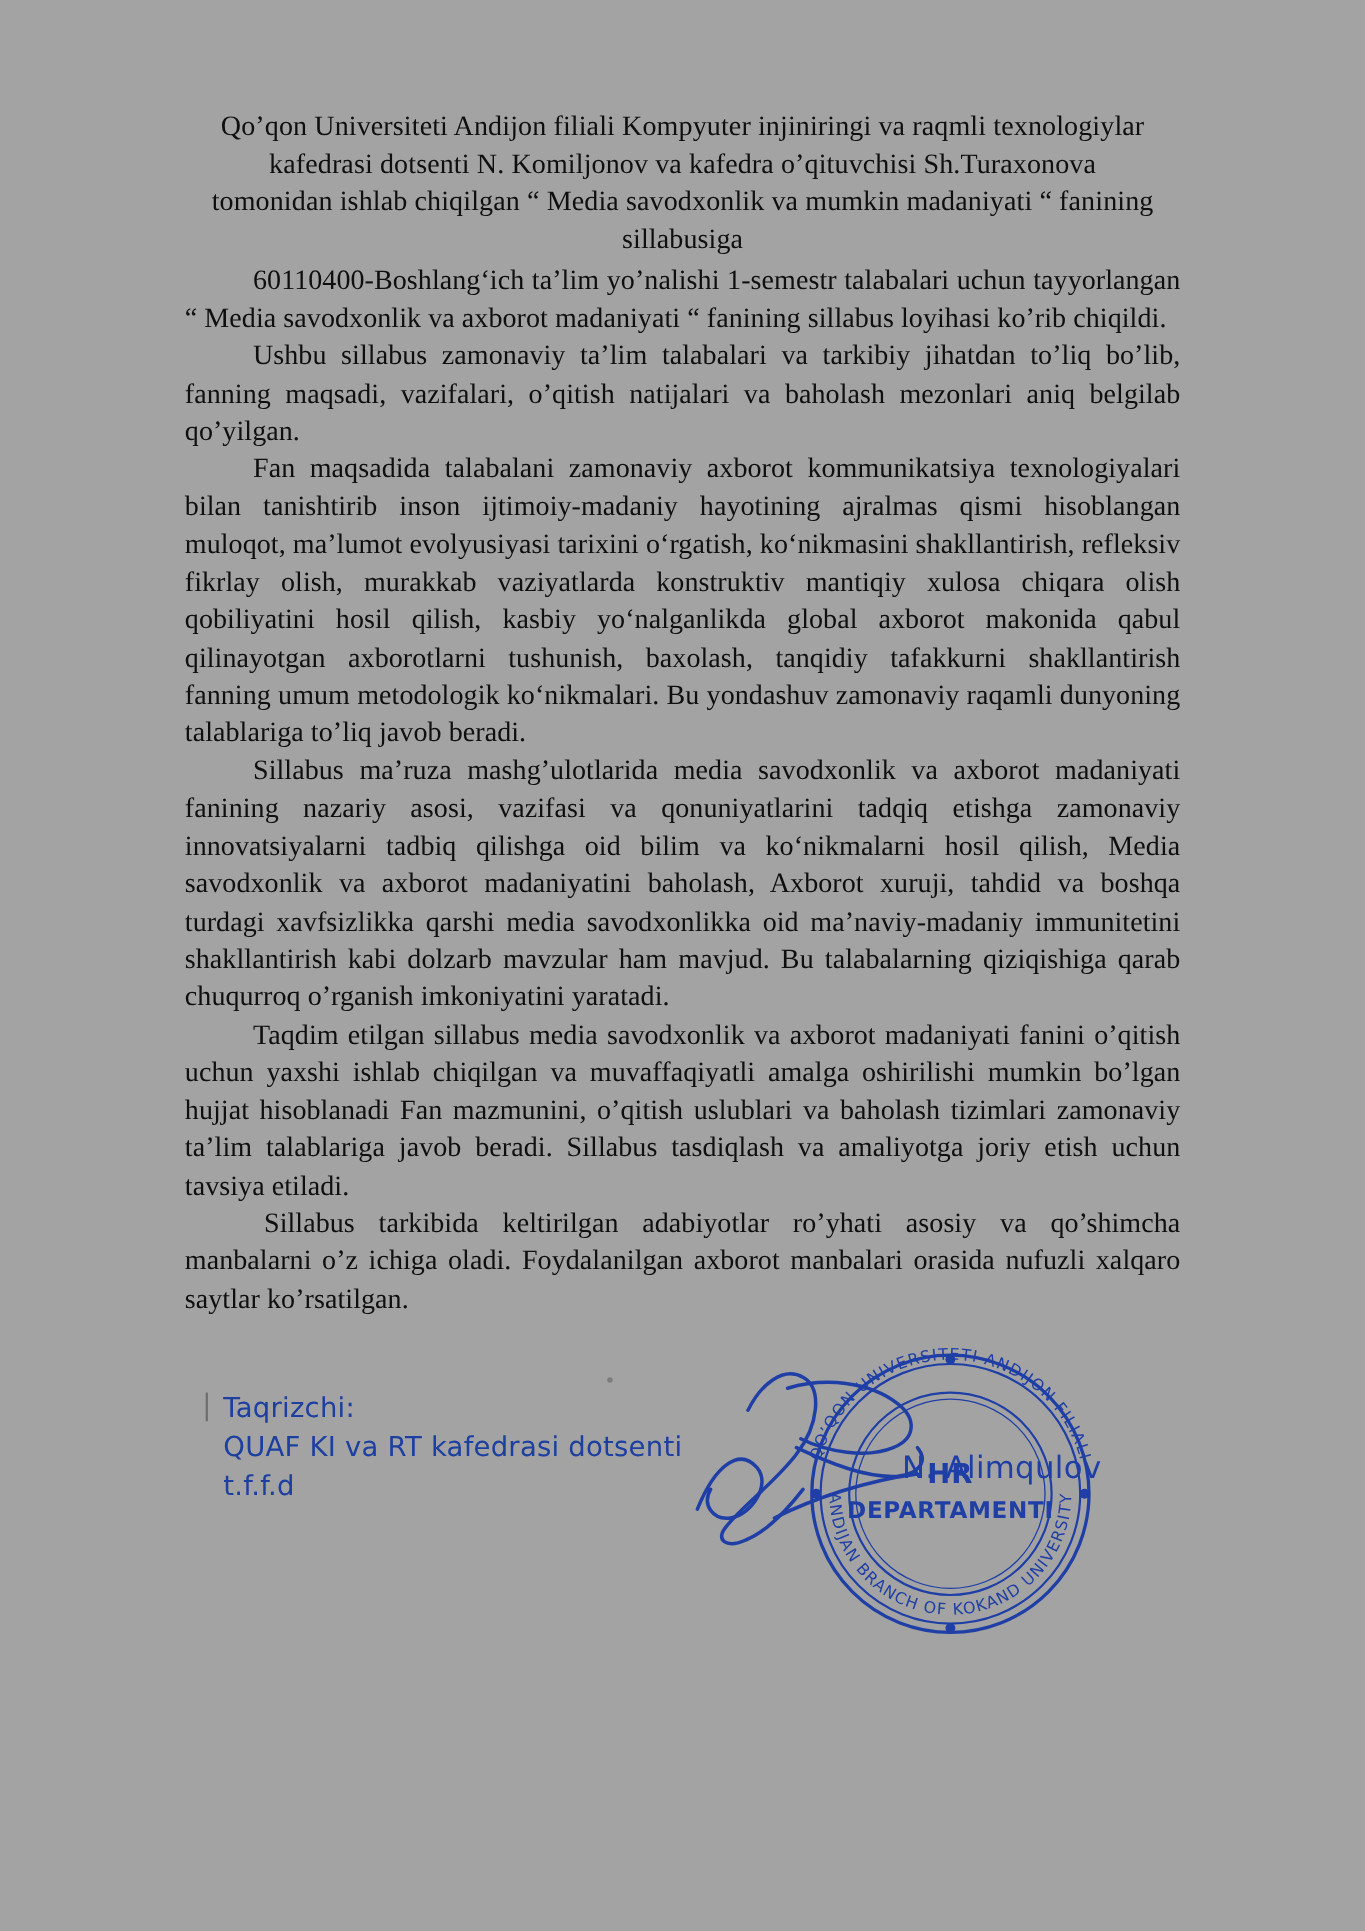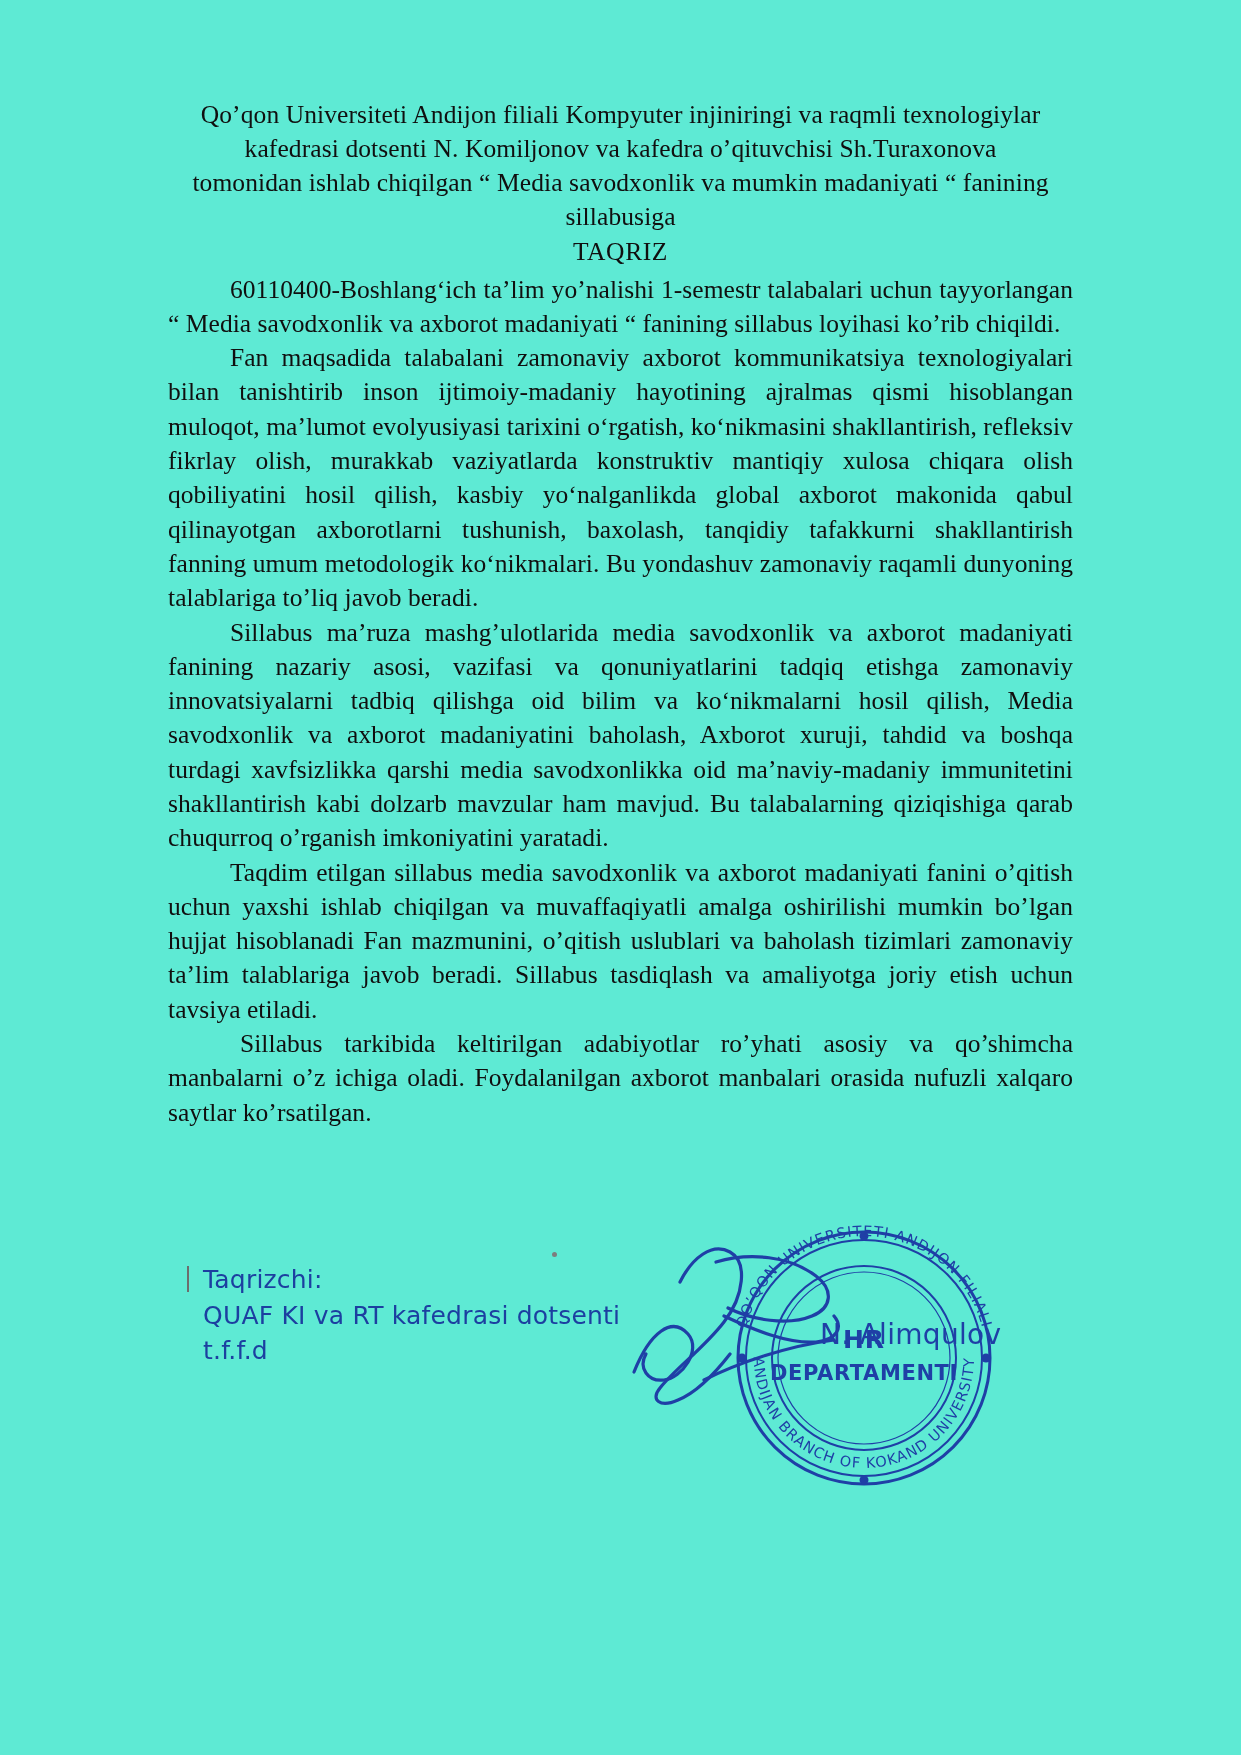--- a/index.html
+++ b/index.html
@@ -4,21 +4,21 @@
 <style>
   html, body {
     margin: 0;
     padding: 0;
     background: #ffffff;
   }
   .page {
     position: relative;
     width: 1241px;
     height: 1755px;
-    background: #5eead4;
+    background: #a3a3a3;
     margin: 0 auto;
     overflow: hidden;
     font-family: "Liberation Serif", "DejaVu Serif", serif;
     color: #100f0f;
   }
   .content {
     position: absolute;
     left: 168px;
     top: 98px;
     width: 905px;
@@ -119,24 +119,24 @@
 
   <div class="content">
 
     <div class="heading-block">
       <span class="hl">Qo’qon Universiteti Andijon filiali  Kompyuter injiniringi  va raqmli texnologiylar</span>
       <span class="hl">kafedrasi dotsenti N. Komiljonov  va kafedra o’qituvchisi Sh.Turaxonova</span>
       <span class="hl">tomonidan ishlab chiqilgan “ Media savodxonlik va mumkin madaniyati “ fanining</span>
       <span class="hl">sillabusiga</span>
     </div>
 
-    <div class="doc-title">TAQRIZ</div>
 
     <div class="body-text">
       <p class="para">60110400-Boshlang‘ich ta’lim yo’nalishi 1-semestr talabalari uchun tayyorlangan “ Media savodxonlik va axborot madaniyati “ fanining sillabus loyihasi ko’rib chiqildi.</p>
+      <p class="para">Ushbu sillabus zamonaviy ta’lim talabalari va tarkibiy jihatdan to’liq bo’lib, fanning maqsadi, vazifalari, o’qitish natijalari va baholash mezonlari aniq belgilab qo’yilgan.</p>
       <p class="para">Fan maqsadida talabalani zamonaviy axborot kommunikatsiya texnologiyalari bilan tanishtirib inson ijtimoiy-madaniy hayotining ajralmas qismi hisoblangan muloqot, ma’lumot evolyusiyasi tarixini o‘rgatish, ko‘nikmasini shakllantirish, refleksiv fikrlay olish, murakkab vaziyatlarda konstruktiv mantiqiy xulosa chiqara olish qobiliyatini hosil qilish, kasbiy yo‘nalganlikda global axborot makonida qabul qilinayotgan axborotlarni tushunish, baxolash, tanqidiy tafakkurni shakllantirish fanning umum metodologik ko‘nikmalari. Bu yondashuv zamonaviy raqamli dunyoning talablariga  to’liq javob beradi.</p>
       <p class="para">Sillabus ma’ruza mashg’ulotlarida  media savodxonlik va axborot madaniyati fanining nazariy asosi, vazifasi va qonuniyatlarini tadqiq etishga zamonaviy innovatsiyalarni tadbiq qilishga oid bilim va ko‘nikmalarni hosil qilish, Media savodxonlik va axborot madaniyatini baholash, Axborot xuruji, tahdid va boshqa turdagi xavfsizlikka qarshi media savodxonlikka oid ma’naviy-madaniy immunitetini shakllantirish kabi dolzarb mavzular ham mavjud. Bu talabalarning qiziqishiga  qarab chuqurroq o’rganish imkoniyatini  yaratadi.</p>
       <p class="para">Taqdim etilgan sillabus media savodxonlik va axborot madaniyati fanini o’qitish uchun yaxshi ishlab chiqilgan va muvaffaqiyatli amalga oshirilishi mumkin bo’lgan hujjat hisoblanadi Fan mazmunini, o’qitish uslublari va baholash tizimlari zamonaviy ta’lim talablariga javob beradi. Sillabus tasdiqlash va amaliyotga joriy etish uchun tavsiya etiladi.</p>
       <p class="para indent-wide"> Sillabus tarkibida keltirilgan adabiyotlar ro’yhati asosiy va qo’shimcha manbalarni o’z ichiga oladi. Foydalanilgan axborot manbalari orasida nufuzli xalqaro saytlar ko’rsatilgan.</p>
     </div>
 
   </div>
 
   <div class="stray-dot"></div>
 

